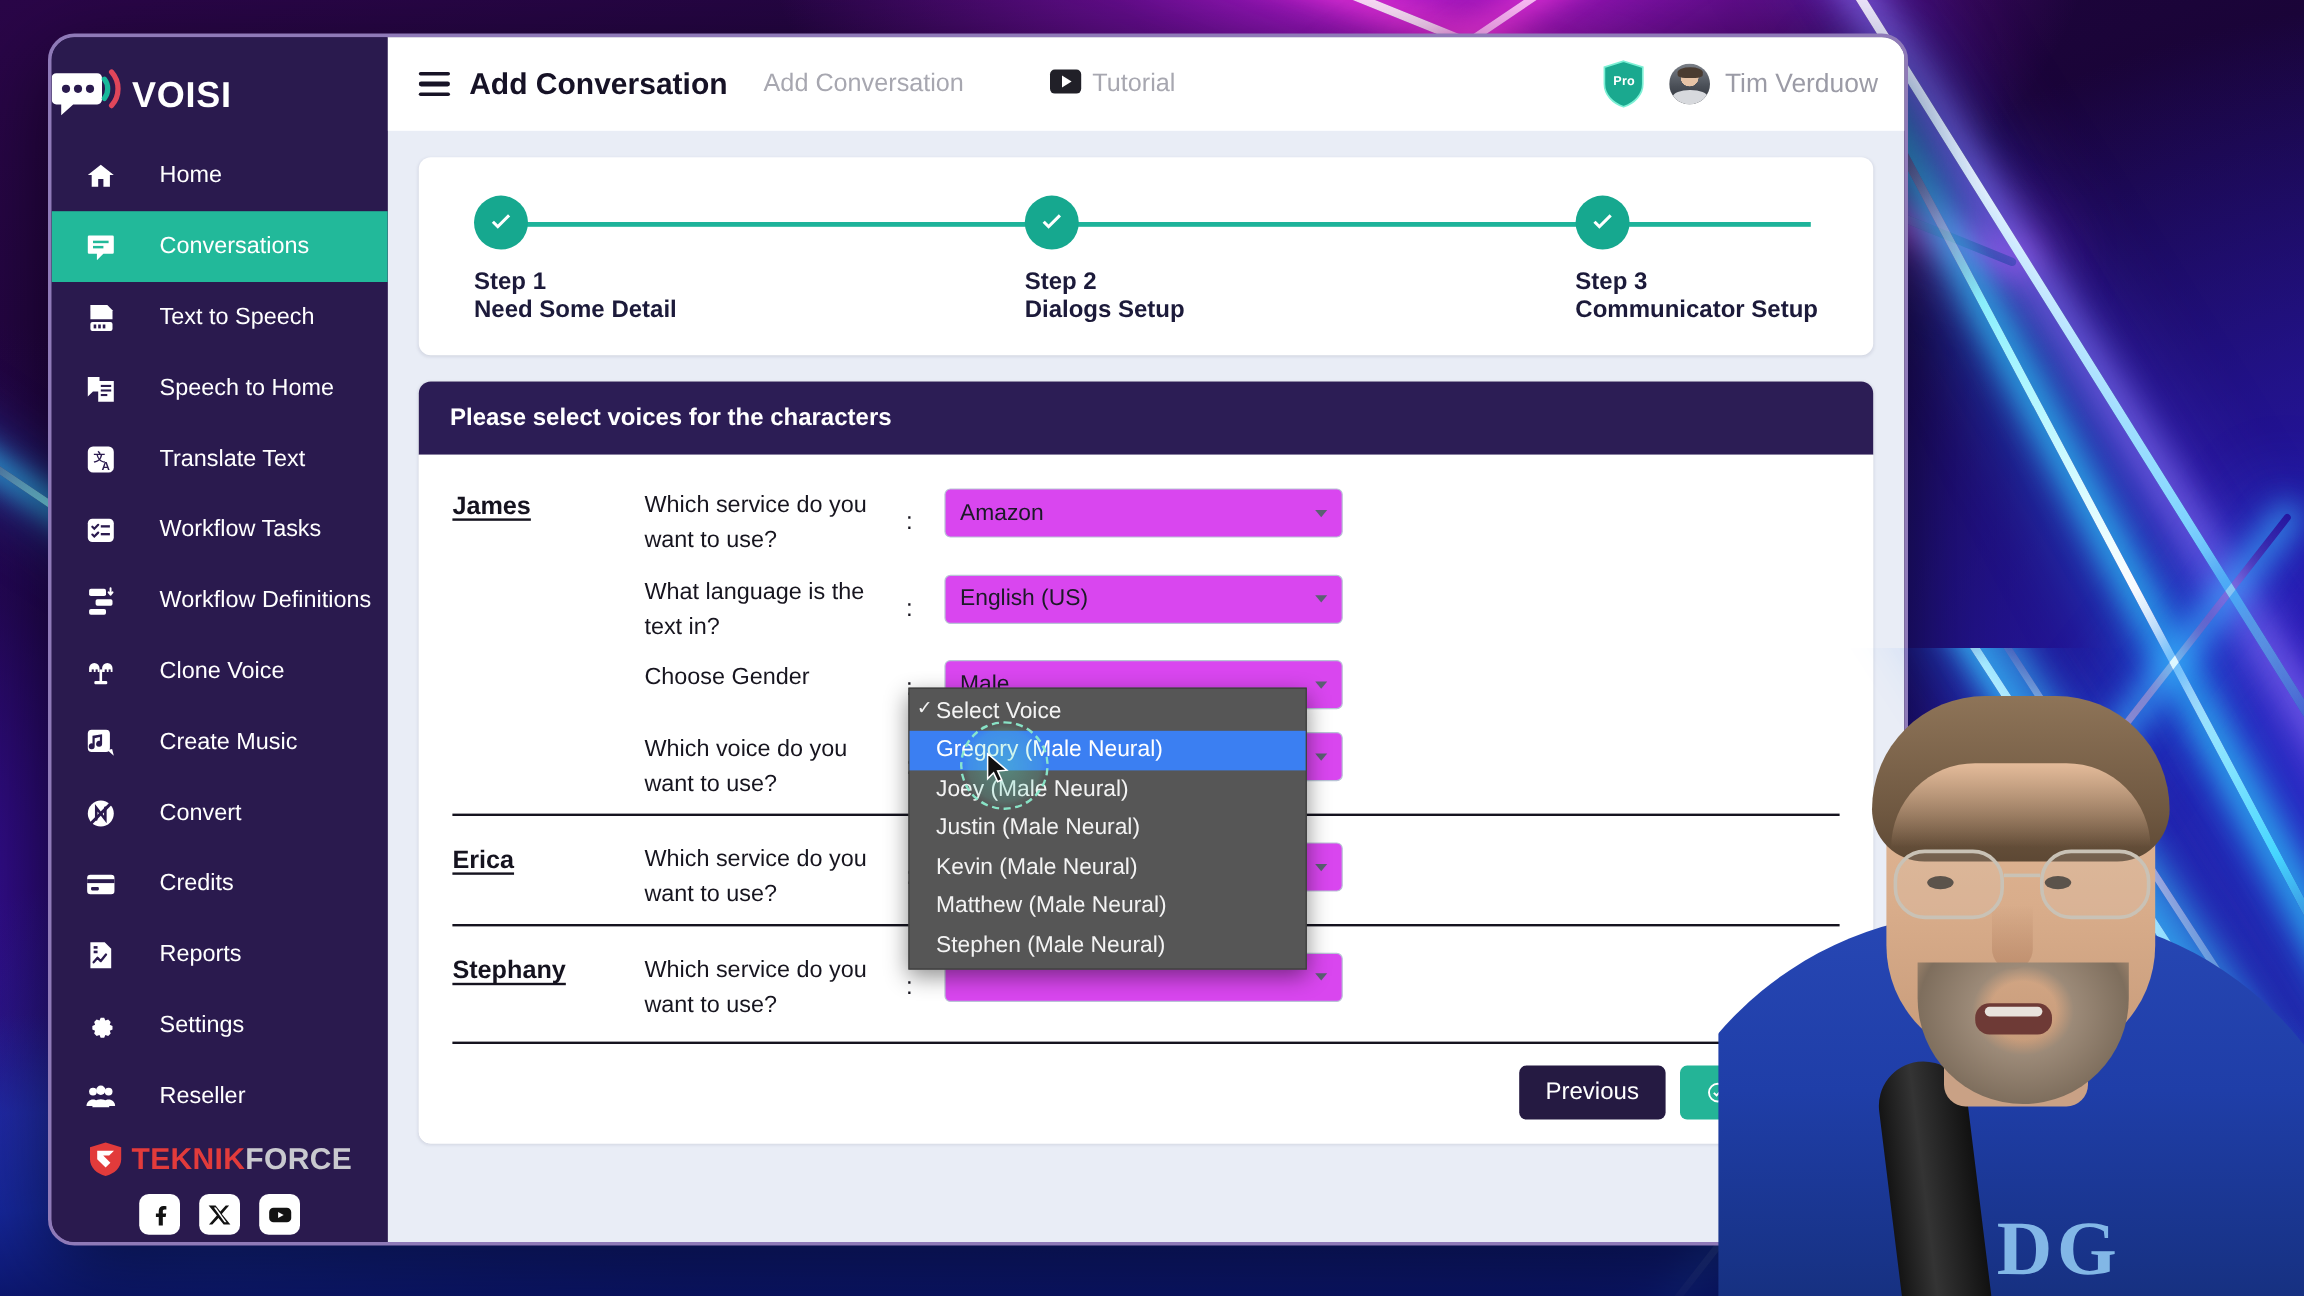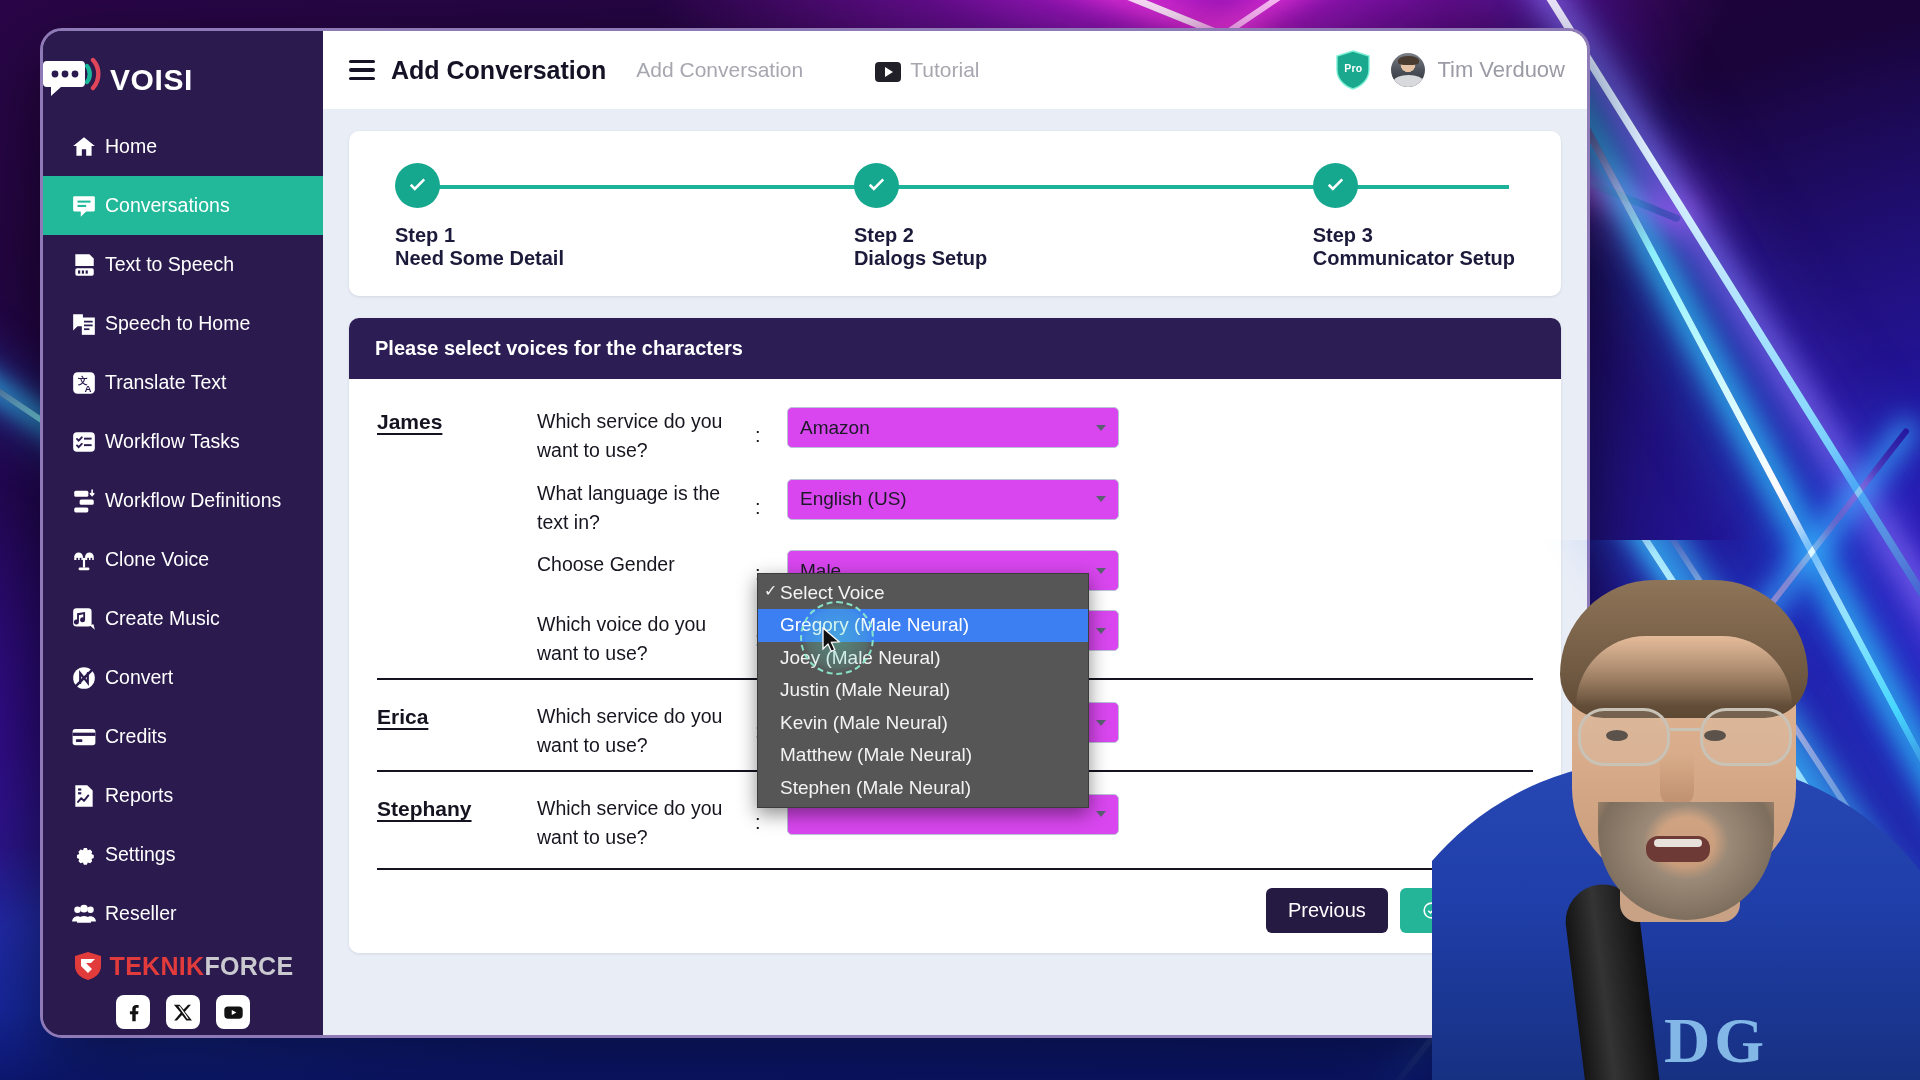--- a/index.html
+++ b/index.html
@@ -90,21 +90,21 @@
     display: flex; flex-direction: column;
     padding-top: 26px;
     position: relative; z-index: 5;
   }
   .brand { display:flex; align-items:center; gap:9px; height: 72px; }
   .brand-mark { width: 58px; height: 46px; position: relative; }
   .brand-word { color:#fff; font-size: 30px; font-weight: 800; letter-spacing: .6px; }
 
   .nav { margin-top: 14px; display:flex; flex-direction: column; }
   .nav-item {
-    display:flex; align-items:center; gap: 8px;
+    display:flex; align-items:center; gap: 36px;
     height: 59px; padding-left: 28px;
     color:#ffffff; font-size: 19.5px; font-weight: 400;
     cursor: pointer; user-select: none;
   }
   .nav-item.active { background:#22b99a; font-weight: 500; }
   .nav-ico { width: 26px; height: 26px; flex:0 0 26px; display:flex; align-items:center; justify-content:center; }
   .nav-ico svg { width: 100%; height: 100%; fill: #ffffff; }
 
   .side-foot { margin-top: 4px; padding: 4px 0 16px; text-align:left; }
   .tf-logo { display:flex; align-items:center; justify-content:center; gap:7px; margin-bottom: 14px; }
@@ -123,21 +123,21 @@
   #content { flex: 1; display:flex; flex-direction: column; background:#e9edf6; min-width: 0; }
 
   #topbar {
     height: 78px; background:#ffffff; display:flex; align-items:center;
     padding: 0 22px 0 26px; gap: 16px; flex: 0 0 78px;
   }
   .burger { width: 26px; height: 20px; display:flex; flex-direction:column; justify-content:space-between; cursor:pointer; }
   .burger span { display:block; height: 3.4px; background:#171326; border-radius: 2px; }
   .topbar-title { font-size: 25px; font-weight: 700; color:#161226; white-space: nowrap; }
   .crumb { font-size: 21px; color:#a7a7b0; margin-left: 14px; white-space: nowrap; }
-  .tutorial { display:flex; align-items:flex-end; gap: 9px; margin-left: 56px; cursor:pointer; }
+  .tutorial { display:flex; align-items:flex-start; gap: 9px; margin-left: 56px; cursor:pointer; }
   .yt { width: 26px; height: 20px; background:#212028; border-radius:4px; display:flex; align-items:center; justify-content:center; }
   .yt i { width:0;height:0;border-left:8px solid #fff;border-top:5.5px solid transparent;border-bottom:5.5px solid transparent; display:block; margin-left:2px;}
   .tutorial span { font-size: 21px; color:#a7a7b0; }
   .topbar-right { margin-left:auto; display:flex; align-items:center; gap: 20px; }
   .pro-badge { width: 36px; height: 40px; position: relative; cursor:pointer; }
   .pro-badge svg { width:100%; height:100%; }
   .pro-badge b {
     position:absolute; inset:0; display:flex; align-items:center; justify-content:center;
     font-size: 10.5px; color:#fff; font-weight:700; letter-spacing:.2px; padding-bottom:4px;
   }

